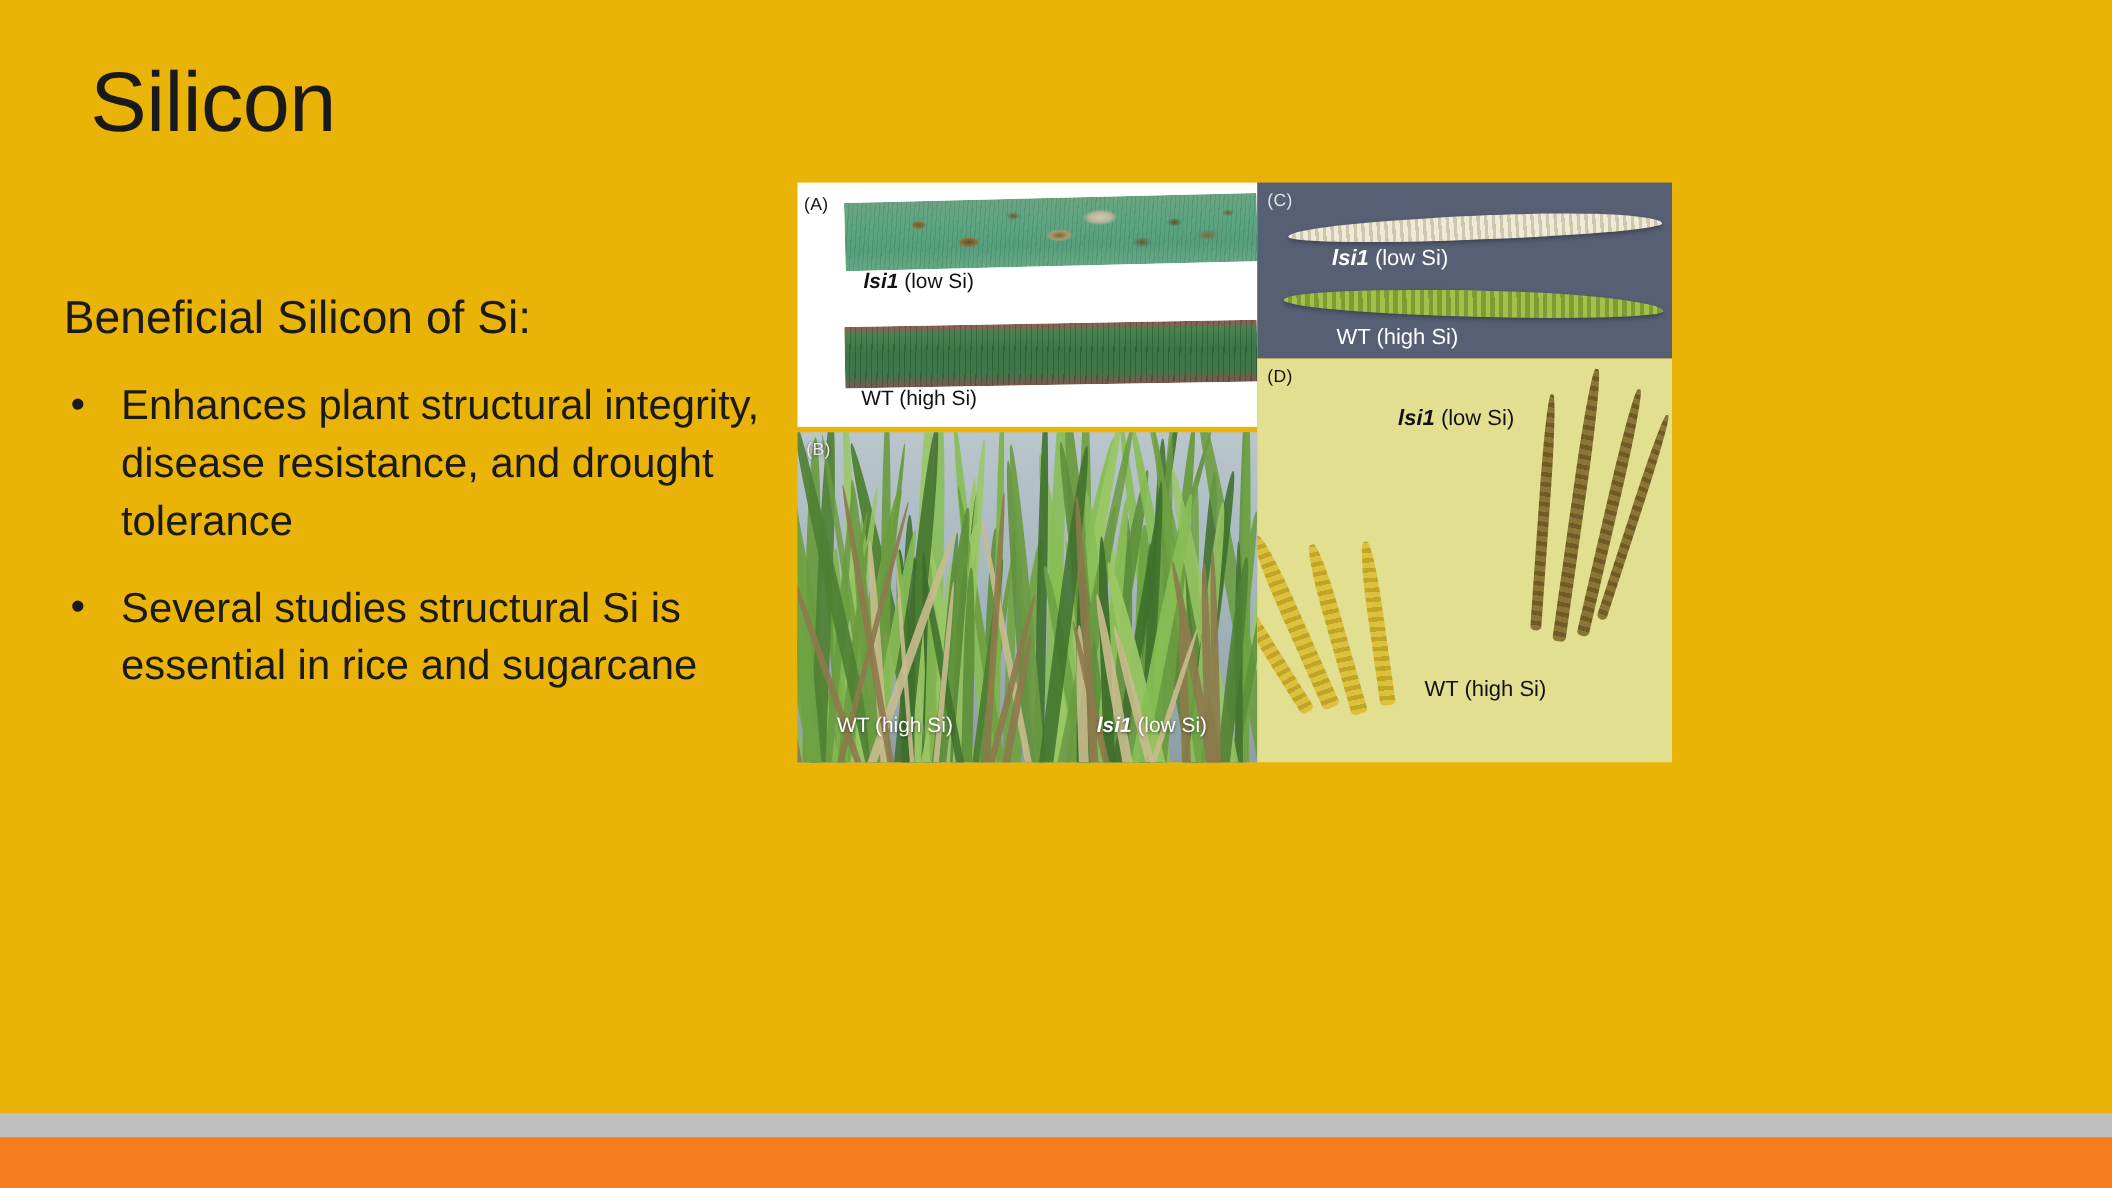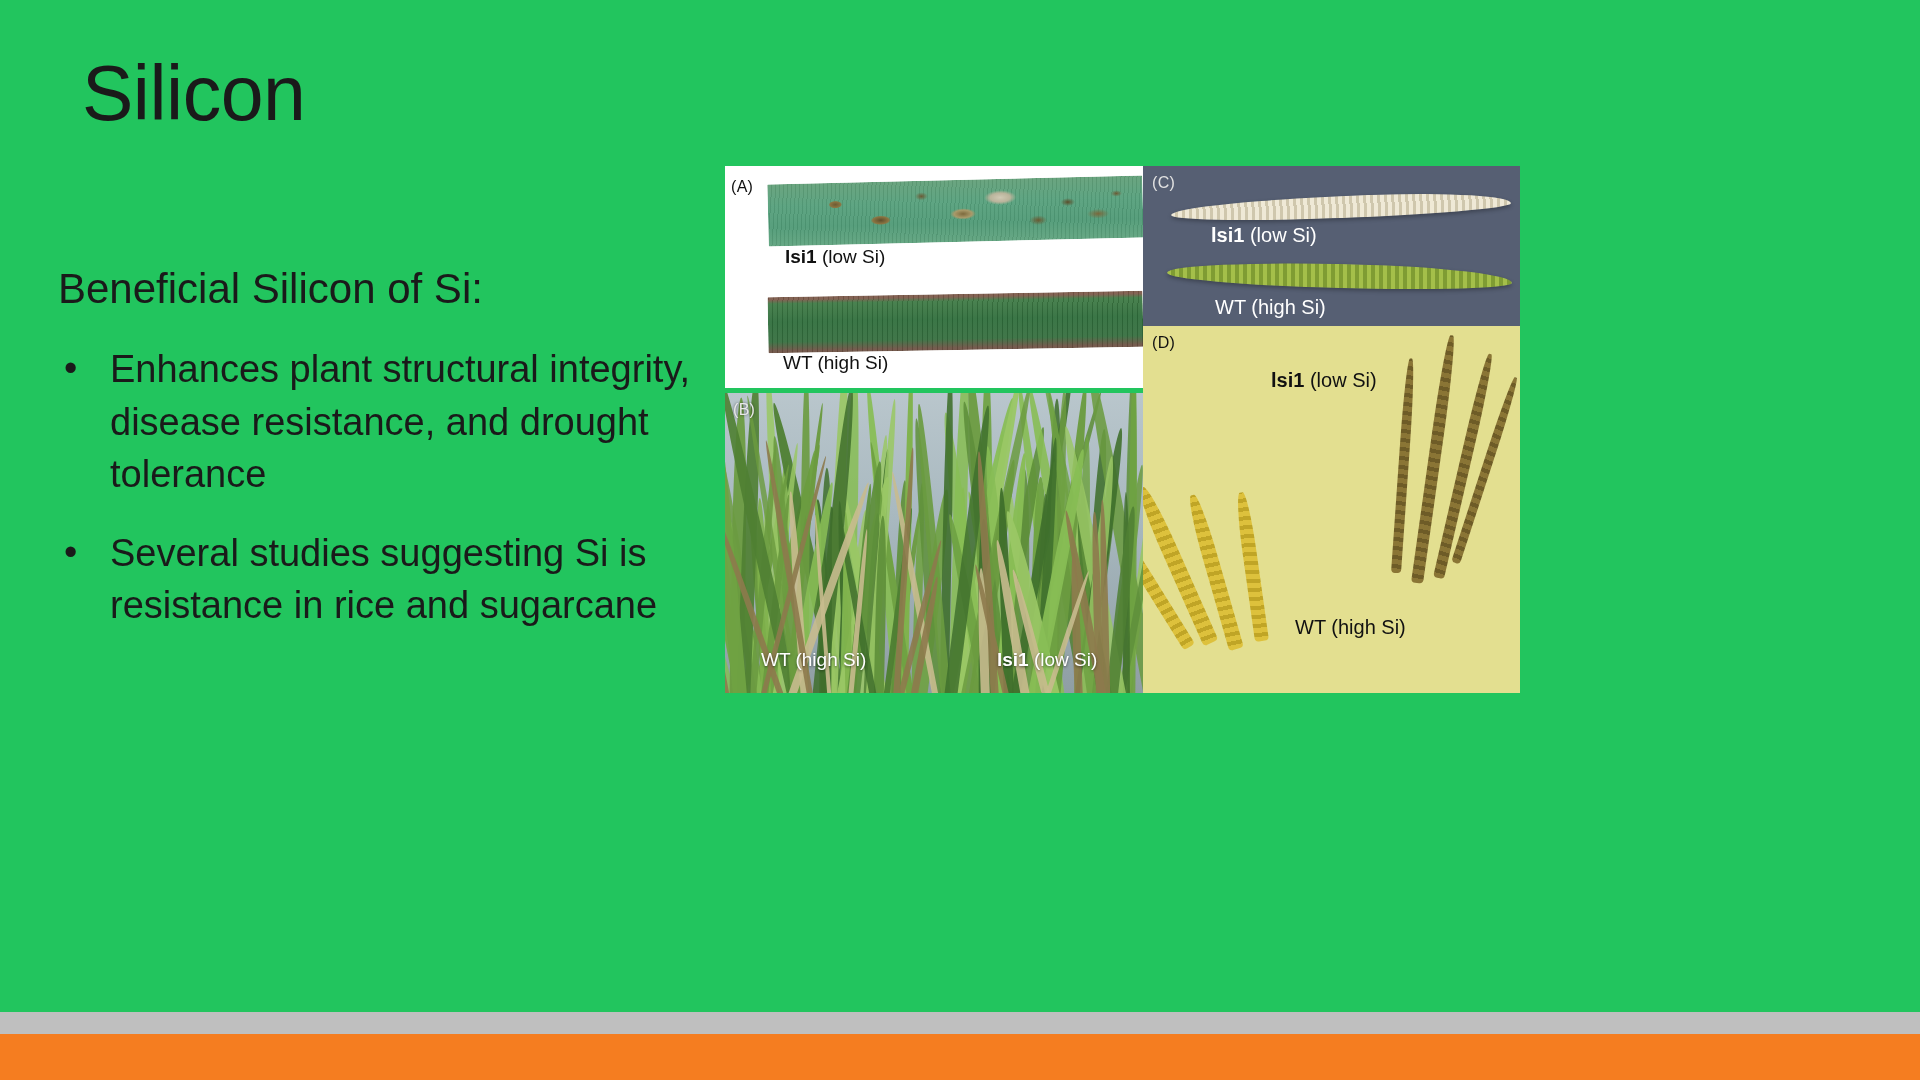--- a/index.html
+++ b/index.html
@@ -11,21 +11,21 @@
     width: 1920px;
     height: 1080px;
     overflow: hidden;
     font-family: "Liberation Sans", sans-serif;
     position: relative;
   }
 
   .slide {
     position: absolute;
     inset: 0;
-    background: #22c55e;
+    background: #eab308;
   }
 
   
   .slide-title {
     position: absolute;
     left: 82px;
     top: 55px;
     font-size: 77px;
     line-height: 1.0;
     color: #1a1a1a;
@@ -133,21 +133,21 @@
       linear-gradient(180deg, #7c5a4a 0%, #7c5a4a 5%, #3f7a45 12%, #2f6e3c 45%, #356f3f 80%, #6d5244 96%, #6d5244 100%);
   }
   .leaf-caption {
     position: absolute;
     font-size: 19px;
     color: #111;
     white-space: nowrap;
   }
   .cap-a1 { left: 60px; top: 80px; }
   .cap-a2 { left: 58px; top: 186px; }
-  .cap-italic { font-weight: 700; text-align: center; }
+  .cap-italic { font-style: italic; font-weight: 700; text-align: center; }
 
   
   .panel-b {
     position: absolute;
     left: 0px;
     top: 227px;
     width: 418px;
     height: 300px;
     overflow: hidden;
     background:
@@ -286,21 +286,21 @@
 
   <div class="body-col">
     <div class="body-heading">Beneficial Silicon of Si:</div>
     <ul class="bullet-list">
       <li class="bullet-item">
         <span class="dot">•</span>
         <span>Enhances plant structural integrity, disease resistance, and drought tolerance</span>
       </li>
       <li class="bullet-item">
         <span class="dot">•</span>
-        <span>Several studies suggesting Si is resistance in rice and sugarcane</span>
+        <span>Several studies structural Si is essential in rice and sugarcane</span>
       </li>
     </ul>
   </div>
 
   <div class="figure">
 
     <div class="panel-a">
       <span class="tag">(A)</span>
       <div class="leaf leaf-diseased"></div>
       <div class="leaf-caption cap-a1">

